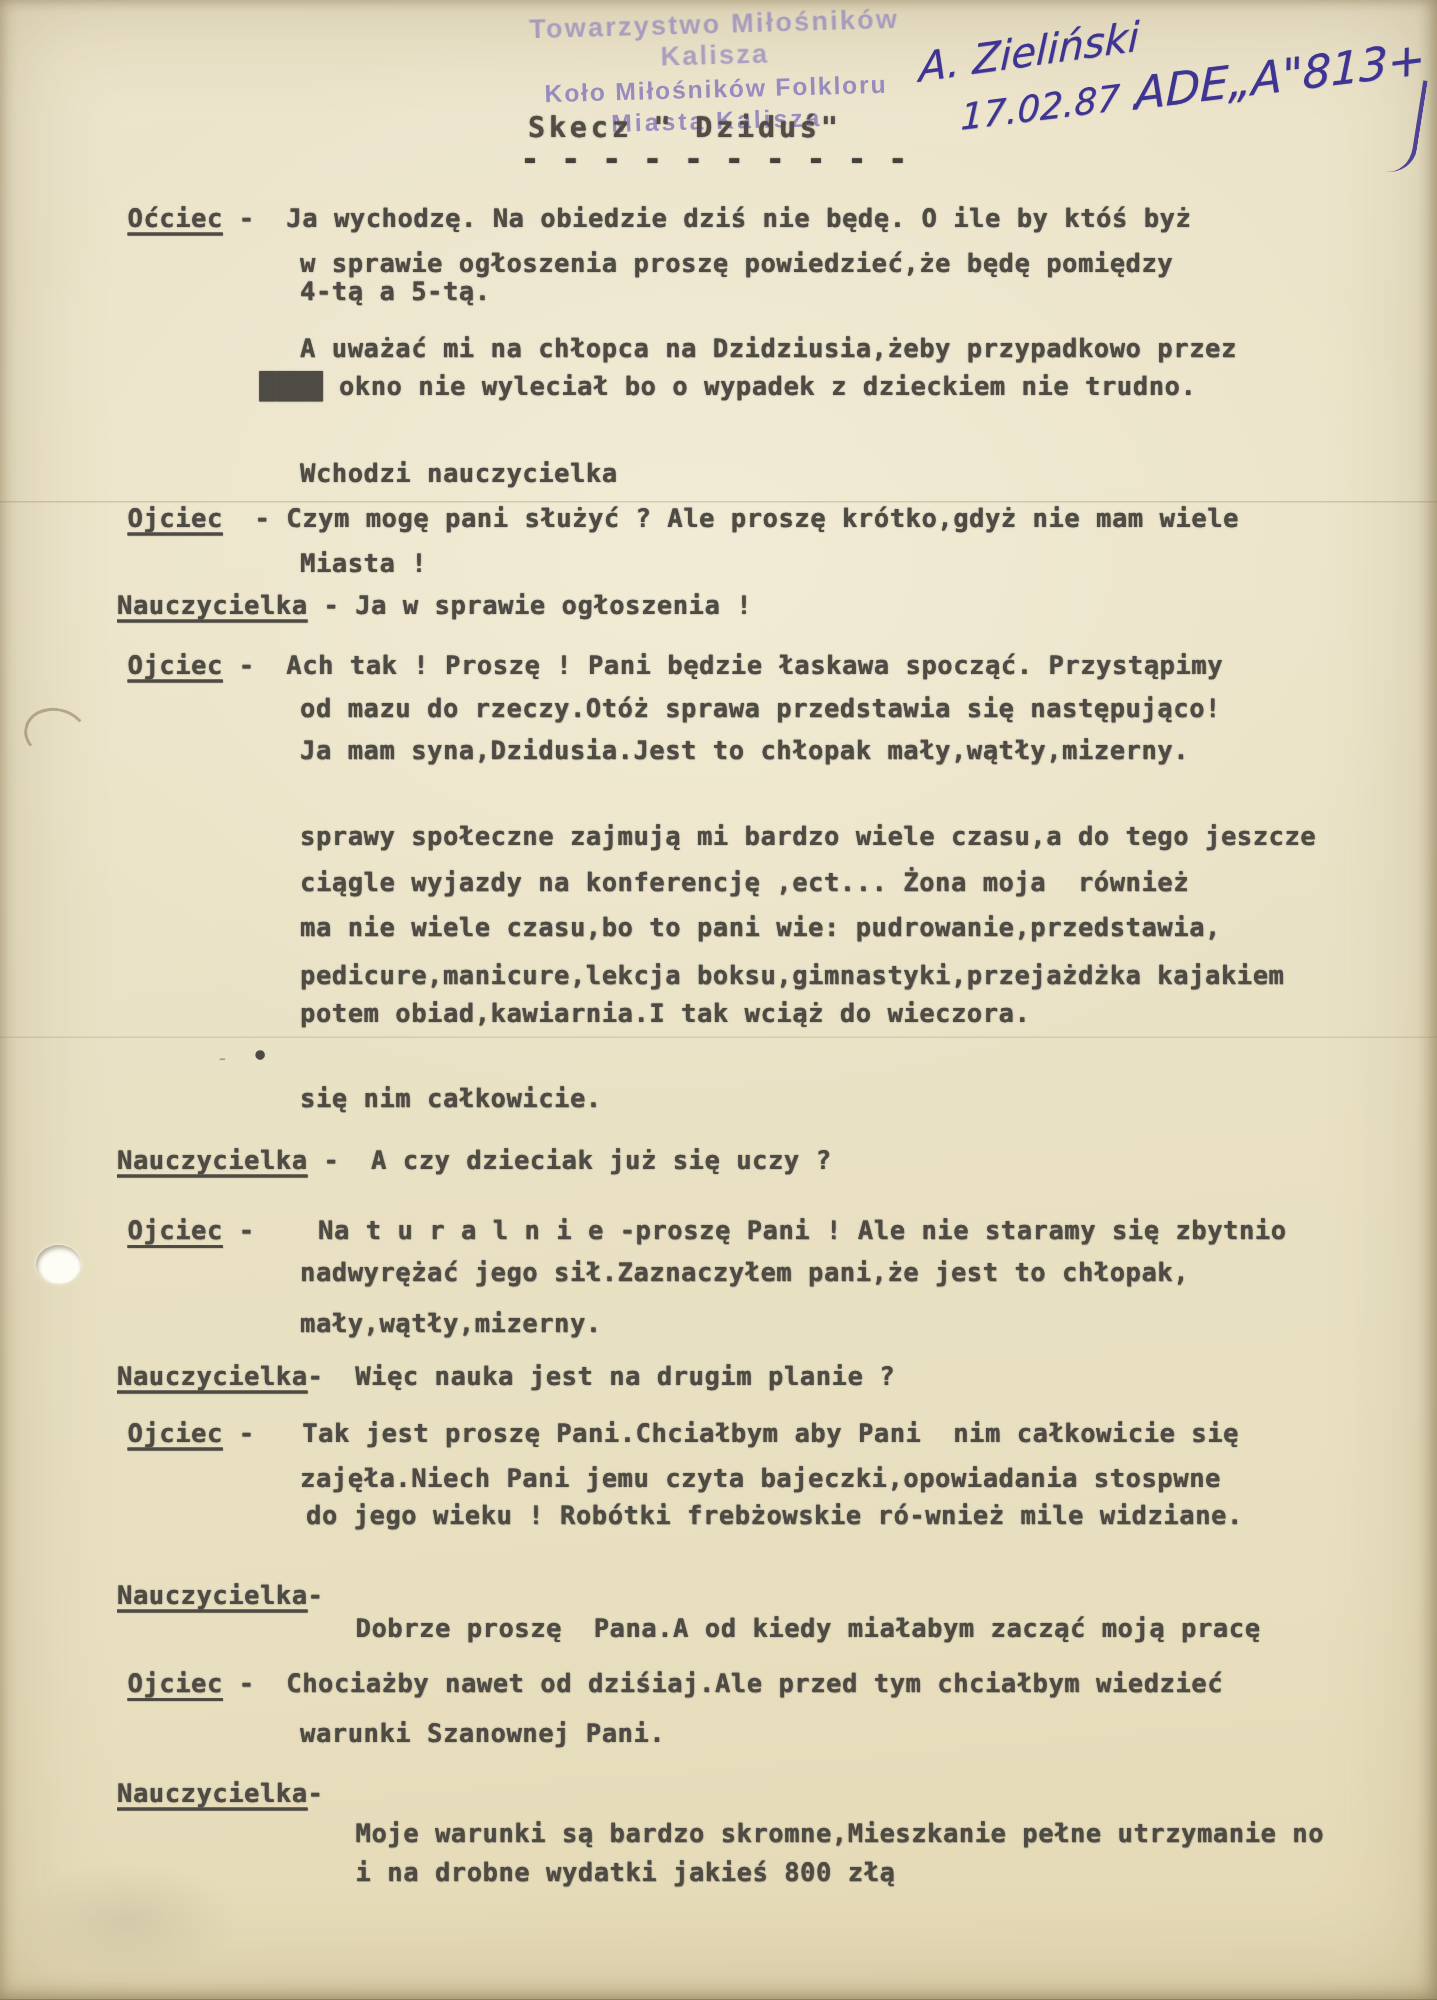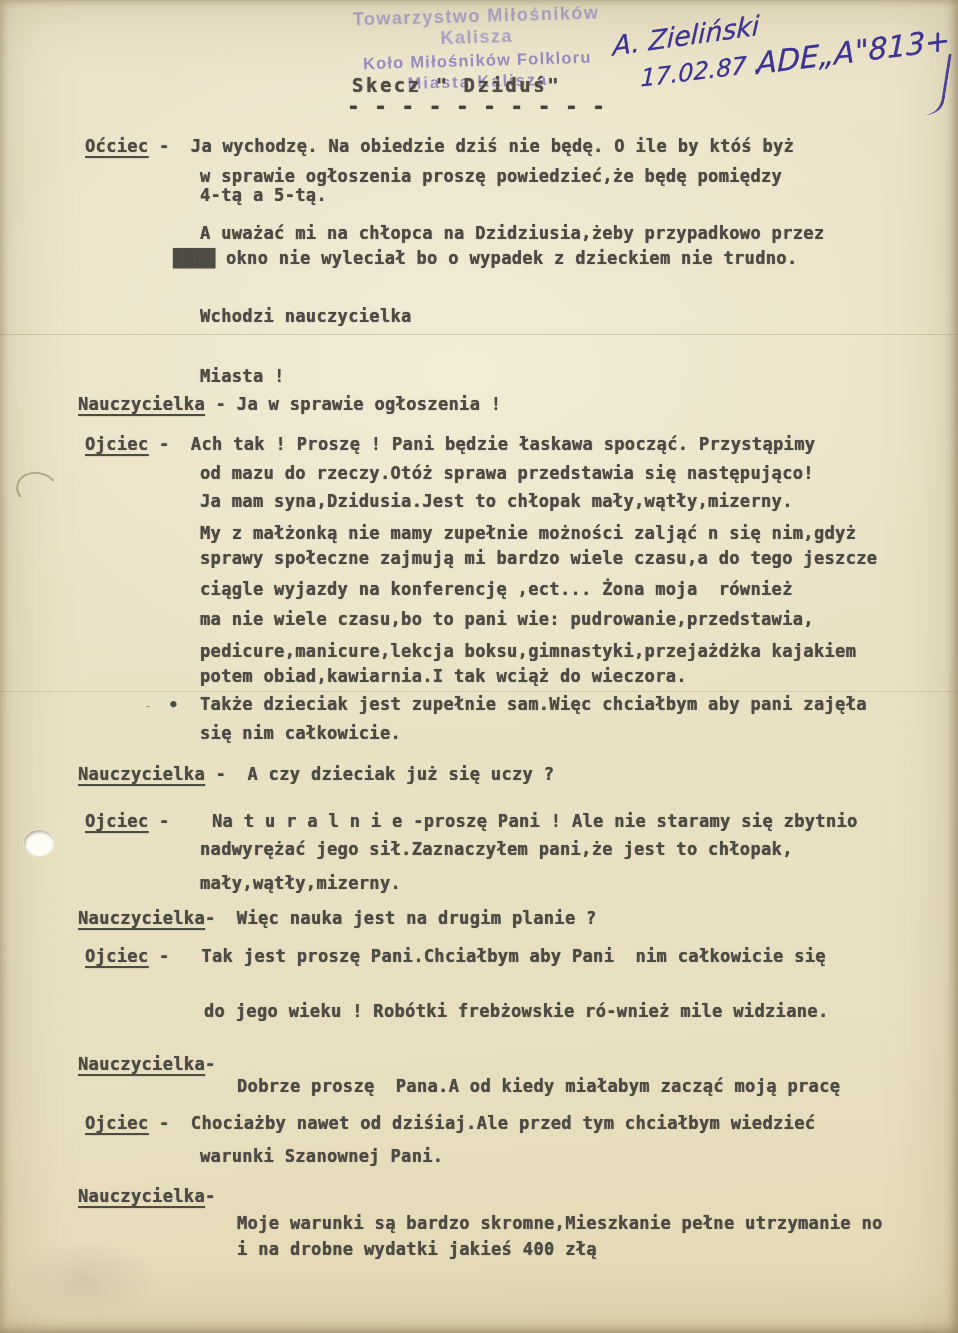--- a/index.html
+++ b/index.html
@@ -121,41 +121,41 @@
   <div id="stain"></div>
   <div id="margin-dot">•</div>
   <div id="margin-dash">-</div>
 
   <div class="row" style="top:136px;left:85px"><span class="lbl">Oćciec</span><span> -  </span><span>Ja wychodzę. Na obiedzie dziś nie będę. O ile by któś byż</span></div>
   <div class="row" style="top:166px;left:200px"><span>w sprawie ogłoszenia proszę powiedzieć,że będę pomiędzy</span></div>
   <div class="row" style="top:185px;left:200px"><span>4-tą a 5-tą.</span></div>
   <div class="row" style="top:223px;left:200px"><span>A uważać mi na chłopca na Dzidziusia,żeby przypadkowo przez</span></div>
   <div class="row" style="top:248px;left:173px"><span>████ okno nie wyleciał bo o wypadek z dzieckiem nie trudno.</span></div>
   <div class="row" style="top:306px;left:200px"><span>Wchodzi nauczycielka</span></div>
+  <div class="row" style="top:336px;left:85px"><span class="lbl">Ojciec</span><span>  - </span><span>Czym mogę pani służyć ? Ale proszę krótko,gdyż nie mam wiele</span></div>
   <div class="row" style="top:366px;left:200px"><span>Miasta !</span></div>
   <div class="row" style="top:394px;left:78px"><span class="lbl">Nauczycielka</span><span> - </span><span>Ja w sprawie ogłoszenia !</span></div>
   <div class="row" style="top:434px;left:85px"><span class="lbl">Ojciec</span><span> -  </span><span>Ach tak ! Proszę ! Pani będzie łaskawa spocząć. Przystąpimy</span></div>
   <div class="row" style="top:463px;left:200px"><span>od mazu do rzeczy.Otóż sprawa przedstawia się następująco!</span></div>
   <div class="row" style="top:491px;left:200px"><span>Ja mam syna,Dzidusia.Jest to chłopak mały,wątły,mizerny.</span></div>
-  <div class="row" style="top:523px;left:200px"><span>My z małżonką nie mamy zupełnie możności zaljąć n się nim,gdyż</span></div>
   <div class="row" style="top:548px;left:200px"><span>sprawy społeczne zajmują mi bardzo wiele czasu,a do tego jeszcze</span></div>
   <div class="row" style="top:579px;left:200px"><span>ciągle wyjazdy na konferencję ,ect... Żona moja  również</span></div>
   <div class="row" style="top:609px;left:200px"><span>ma nie wiele czasu,bo to pani wie: pudrowanie,przedstawia,</span></div>
   <div class="row" style="top:641px;left:200px"><span>pedicure,manicure,lekcja boksu,gimnastyki,przejażdżka kajakiem</span></div>
   <div class="row" style="top:666px;left:200px"><span>potem obiad,kawiarnia.I tak wciąż do wieczora.</span></div>
-  <div class="row" style="top:694px;left:200px"><span>Także dzieciak jest zupełnie sam.Więc chciałbym aby pani zajęła</span></div>
   <div class="row" style="top:723px;left:200px"><span>się nim całkowicie.</span></div>
   <div class="row" style="top:764px;left:78px"><span class="lbl">Nauczycielka</span><span> -  </span><span>A czy dzieciak już się uczy ?</span></div>
   <div class="row" style="top:811px;left:85px"><span class="lbl">Ojciec</span><span> -    </span><span>Na t u r a l n i e -proszę Pani ! Ale nie staramy się zbytnio</span></div>
   <div class="row" style="top:839px;left:200px"><span>nadwyrężać jego sił.Zaznaczyłem pani,że jest to chłopak,</span></div>
   <div class="row" style="top:873px;left:200px"><span>mały,wątły,mizerny.</span></div>
   <div class="row" style="top:908px;left:78px"><span class="lbl">Nauczycielka</span><span>-  </span><span>Więc nauka jest na drugim planie ?</span></div>
   <div class="row" style="top:946px;left:85px"><span class="lbl">Ojciec</span><span> -   </span><span>Tak jest proszę Pani.Chciałbym aby Pani  nim całkowicie się</span></div>
+  <div class="row" style="top:976px;left:200px"><span>zajęła.Niech Pani jemu czyta bajeczki,opowiadania stospwne</span></div>
   <div class="row" style="top:1001px;left:204px"><span>do jego wieku ! Robótki frebżowskie ró-wnież mile widziane.</span></div>
   <div class="row" style="top:1054px;left:78px"><span class="lbl">Nauczycielka</span><span>-</span></div>
   <div class="row" style="top:1076px;left:237px"><span>Dobrze proszę  Pana.A od kiedy miałabym zacząć moją pracę</span></div>
   <div class="row" style="top:1113px;left:85px"><span class="lbl">Ojciec</span><span> -  </span><span>Chociażby nawet od dziśiaj.Ale przed tym chciałbym wiedzieć</span></div>
   <div class="row" style="top:1146px;left:200px"><span>warunki Szanownej Pani.</span></div>
   <div class="row" style="top:1186px;left:78px"><span class="lbl">Nauczycielka</span><span>-</span></div>
   <div class="row" style="top:1213px;left:237px"><span>Moje warunki są bardzo skromne,Mieszkanie pełne utrzymanie no</span></div>
-  <div class="row" style="top:1239px;left:237px"><span>i na drobne wydatki jakieś 400 złą</span></div>
+  <div class="row" style="top:1239px;left:237px"><span>i na drobne wydatki jakieś 800 złą</span></div>
 
 </div>
 
 </body></html>

